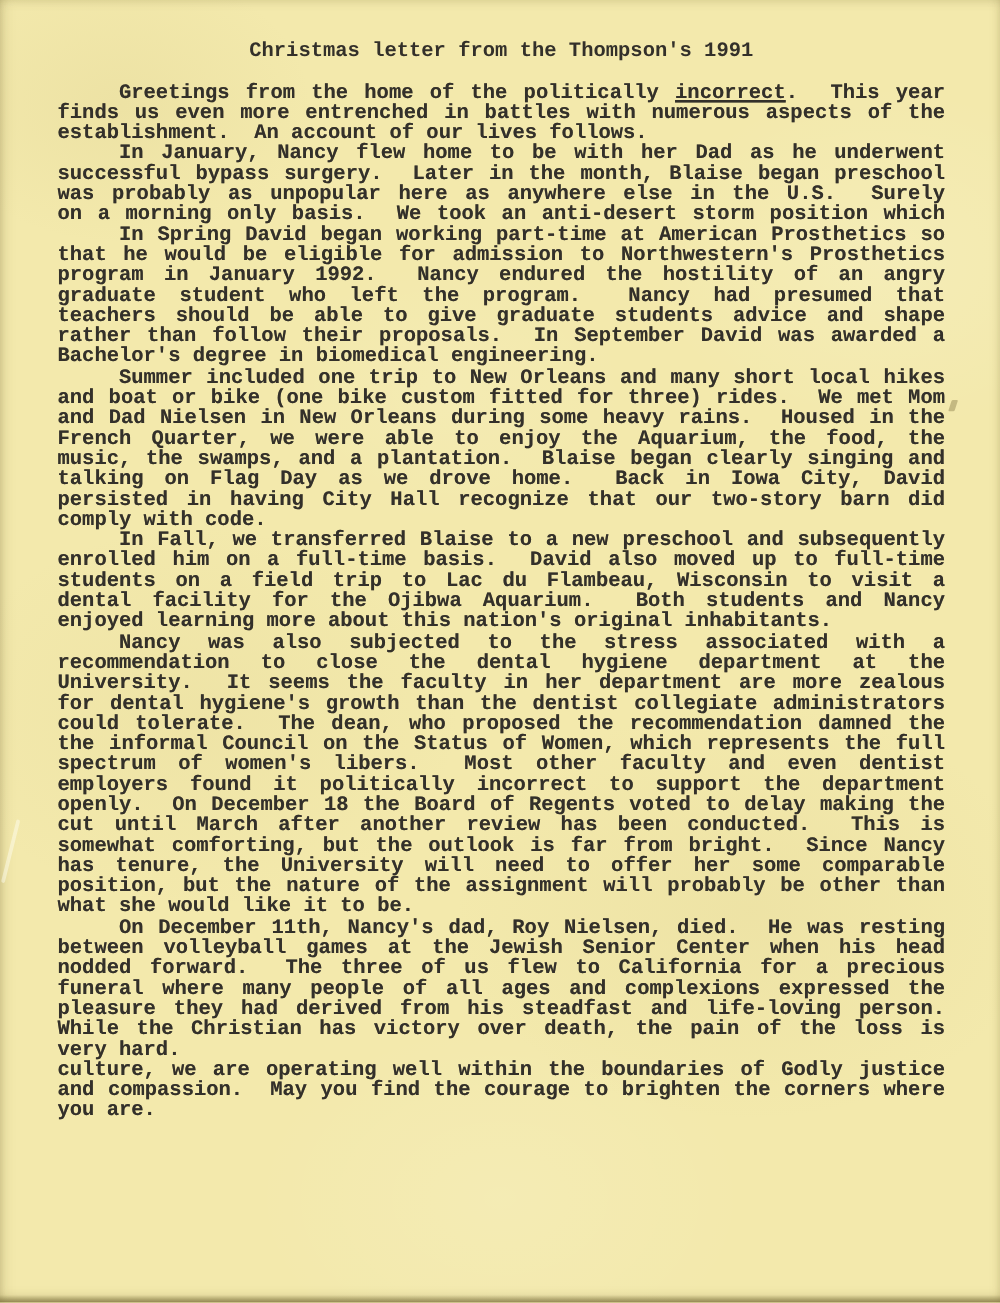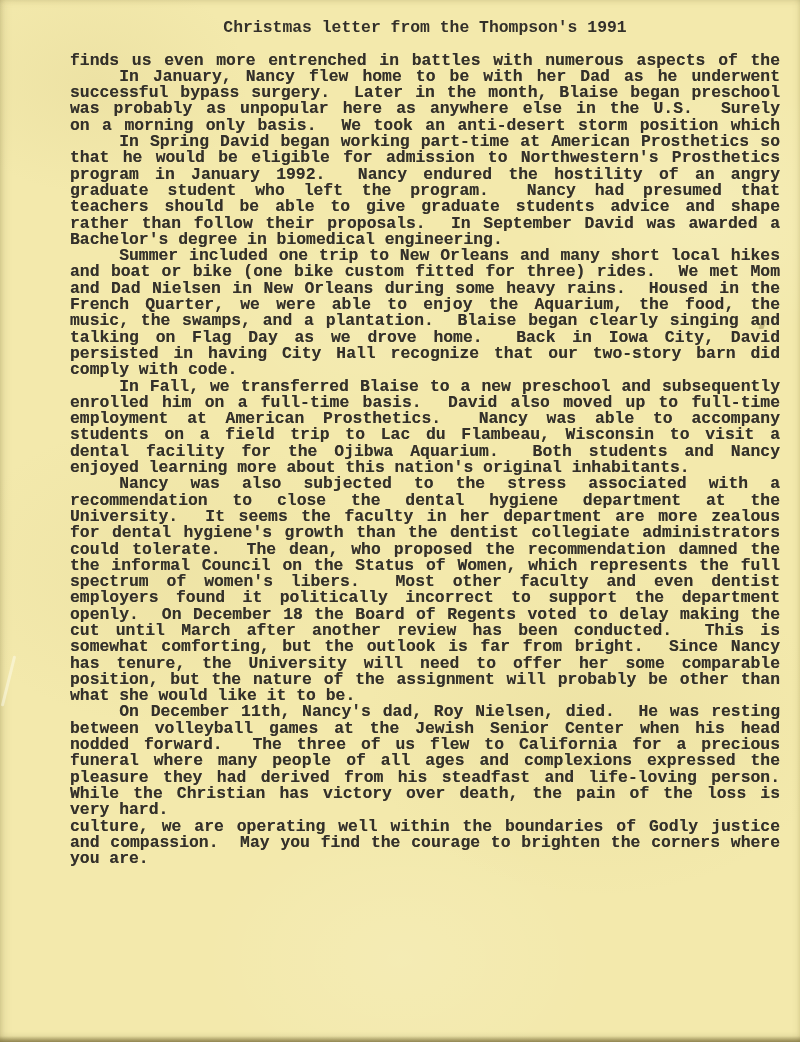--- a/index.html
+++ b/index.html
@@ -58,23 +58,22 @@
     left: 760px; top: 320px;
     width: 5px; height: 9px;
     background: rgba(120,108,58,0.38);
     border-radius: 1px;
     transform: skewX(-18deg);
     pointer-events: none;
   }
   .content {
     position: absolute;
     left: 46px;
-    top: 20px;
+    top: 33px;
     width: 710px;
-    margin-left: 24px;
   }
   .title {
     text-align: center;
     margin: 0 0 16.3px 0;
     white-space: pre;
   }
   .letter-body { }
   .line {
     text-align: justify;
     text-align-last: justify;
@@ -94,21 +93,23 @@
 
 <div class="page" style="background-color: rgb(243, 233, 172); color: rgb(51, 48, 42);">
   <div class="paper-texture"></div>
   <div class="scratch-mark"></div>
   <div class="paper-speck"></div>
 
   <div class="content">
     <div class="title">Christmas letter from the Thompson's 1991</div>
     <div class="letter-body">
         <div>
+          <div class="line pfirst"><span>Greetings from the home of the politically </span><span class="useg">incorrect</span><span>.  This year</span></div>
           <div class="line">finds us even more entrenched in battles with numerous aspects of the</div>
+          <div class="line plast">establishment.  An account of our lives follows.</div>
         </div>
         <div>
           <div class="line pfirst">In January, Nancy flew home to be with her Dad as he underwent</div>
           <div class="line">successful bypass surgery.  Later in the month, Blaise began preschool</div>
           <div class="line">was probably as unpopular here as anywhere else in the U.S.  Surely</div>
           <div class="line">on a morning only basis.  We took an anti-desert storm position which</div>
         </div>
         <div>
           <div class="line pfirst">In Spring David began working part-time at American Prosthetics so</div>
           <div class="line">that he would be eligible for admission to Northwestern's Prosthetics</div>
@@ -124,21 +125,20 @@
           <div class="line">and Dad Nielsen in New Orleans during some heavy rains.  Housed in the</div>
           <div class="line">French Quarter, we were able to enjoy the Aquarium, the food, the</div>
           <div class="line">music, the swamps, and a plantation.  Blaise began clearly singing and</div>
           <div class="line">talking on Flag Day as we drove home.  Back in Iowa City, David</div>
           <div class="line">persisted in having City Hall recognize that our two-story barn did</div>
           <div class="line plast">comply with code.</div>
         </div>
         <div>
           <div class="line pfirst">In Fall, we transferred Blaise to a new preschool and subsequently</div>
           <div class="line">enrolled him on a full-time basis.  David also moved up to full-time</div>
-          <div class="line">employment at American Prosthetics.  Nancy was able to accompany</div>
           <div class="line">students on a field trip to Lac du Flambeau, Wisconsin to visit a</div>
           <div class="line">dental facility for the Ojibwa Aquarium.  Both students and Nancy</div>
           <div class="line plast">enjoyed learning more about this nation's original inhabitants.</div>
         </div>
         <div>
           <div class="line pfirst">Nancy was also subjected to the stress associated with a</div>
           <div class="line">recommendation to close the dental hygiene department at the</div>
           <div class="line">University.  It seems the faculty in her department are more zealous</div>
           <div class="line">for dental hygiene's growth than the dentist collegiate administrators</div>
           <div class="line">could tolerate.  The dean, who proposed the recommendation damned the</div>

